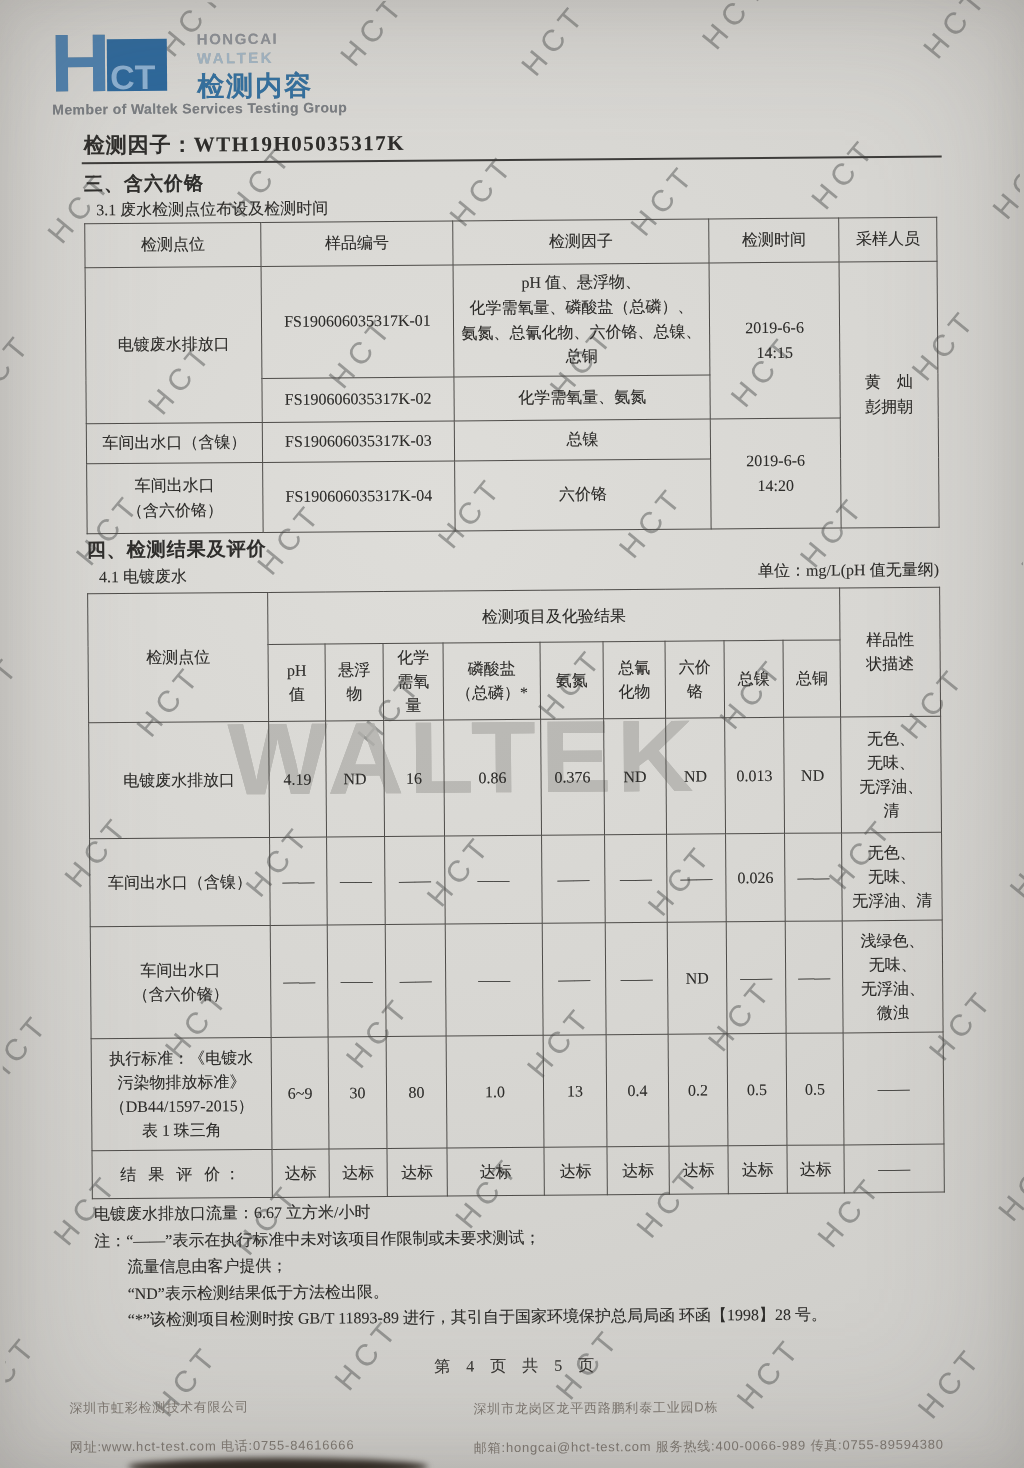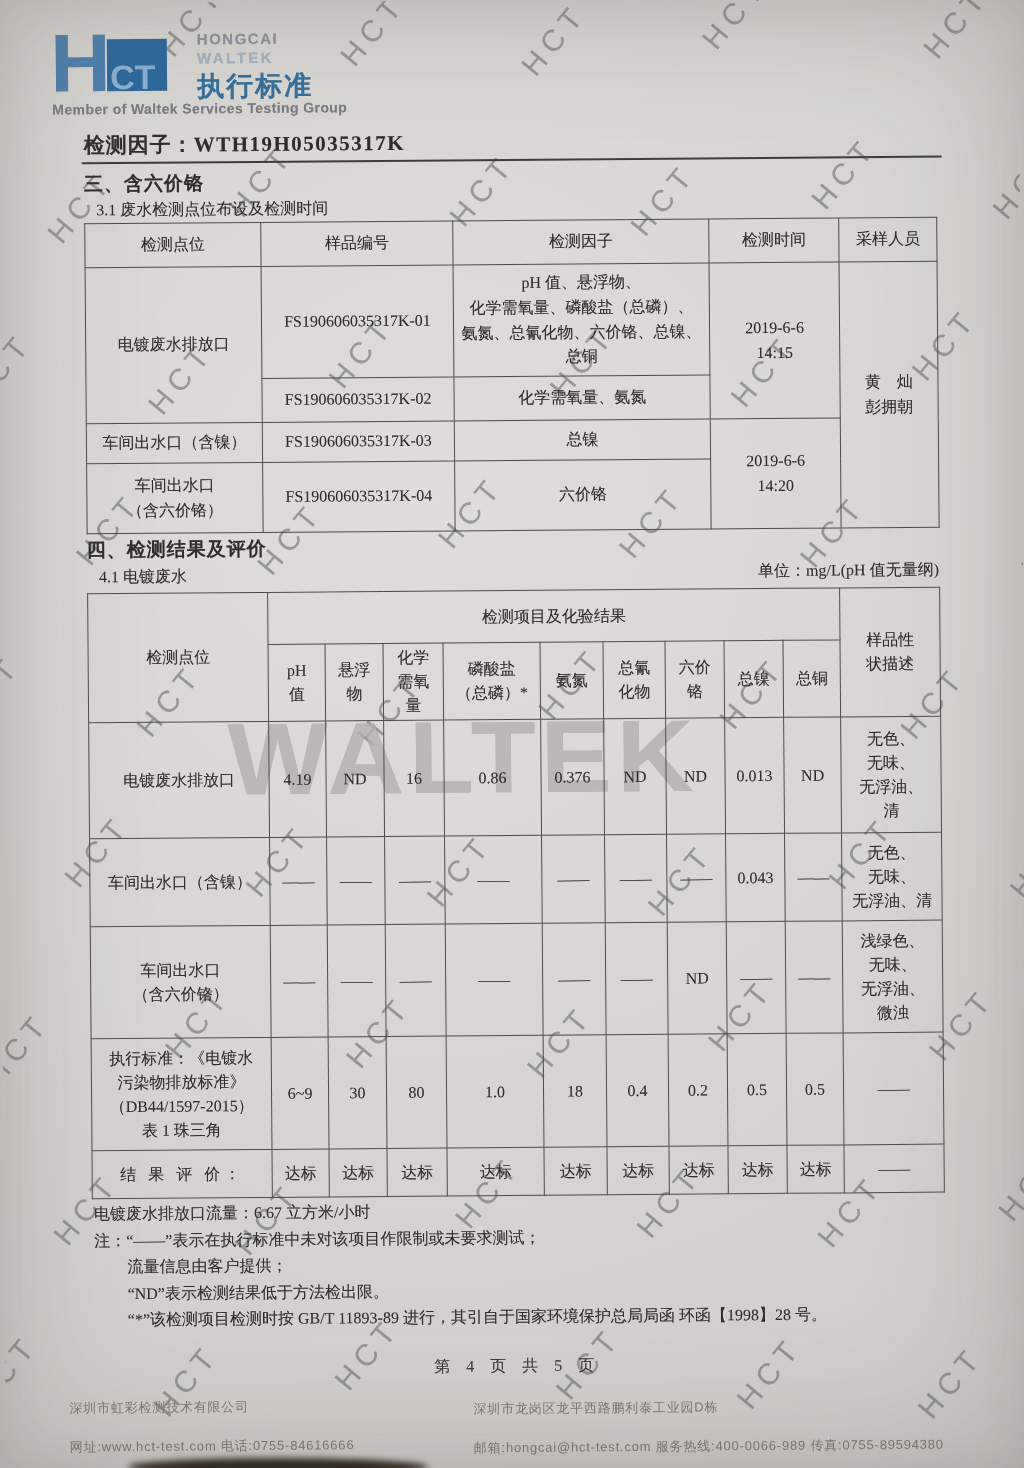--- a/index.html
+++ b/index.html
@@ -146,21 +146,21 @@
       <div class="logo">
         <div class="logo-mark">
           <span class="logo-h">H</span>
           <span class="logo-sq">
             <span class="logo-ct">CT</span>
           </span>
         </div>
         <div class="logo-txt">
           <div class="logo-en1">HONGCAI</div>
           <div class="logo-en2">WALTEK</div>
-          <div class="logo-cn">执行标准</div>
+          <div class="logo-cn">检测内容</div>
         </div>
       </div>
       <div class="logo-member">Member of Waltek Services Testing Group</div>
 
       <div class="report-line">
         <span>检测因子：</span><span class="report-no">WTH19H05035317K</span>
       </div>
       <div class="rule"></div>
 
       <div class="h-sec" style="left:88px;top:168px;">三、含六价铬</div>
@@ -275,21 +275,21 @@
         </tr>
         <tr style="height:88px">
           <td>车间出水口（含镍）</td>
           <td>——</td>
           <td>——</td>
           <td>——</td>
           <td>——</td>
           <td>——</td>
           <td>——</td>
           <td>——</td>
-          <td>0.043</td>
+          <td>0.026</td>
           <td>——</td>
           <td>无色、
 无味、
 无浮油、清</td>
         </tr>
         <tr style="height:112px">
           <td>车间出水口
 （含六价铬）</td>
           <td>——</td>
           <td>——</td>
@@ -307,21 +307,21 @@
         </tr>
         <tr style="height:112px">
           <td class="std-cell">执行标准：《电镀水
 污染物排放标准》
 （DB44/1597-2015）
 表 1  珠三角</td>
           <td>6~9</td>
           <td>30</td>
           <td>80</td>
           <td>1.0</td>
-          <td>18</td>
+          <td>13</td>
           <td>0.4</td>
           <td>0.2</td>
           <td>0.5</td>
           <td>0.5</td>
           <td>——</td>
         </tr>
         <tr style="height:48px">
           <td class="eval-cell">结 果 评 价：</td>
           <td>达标</td>
           <td>达标</td>

